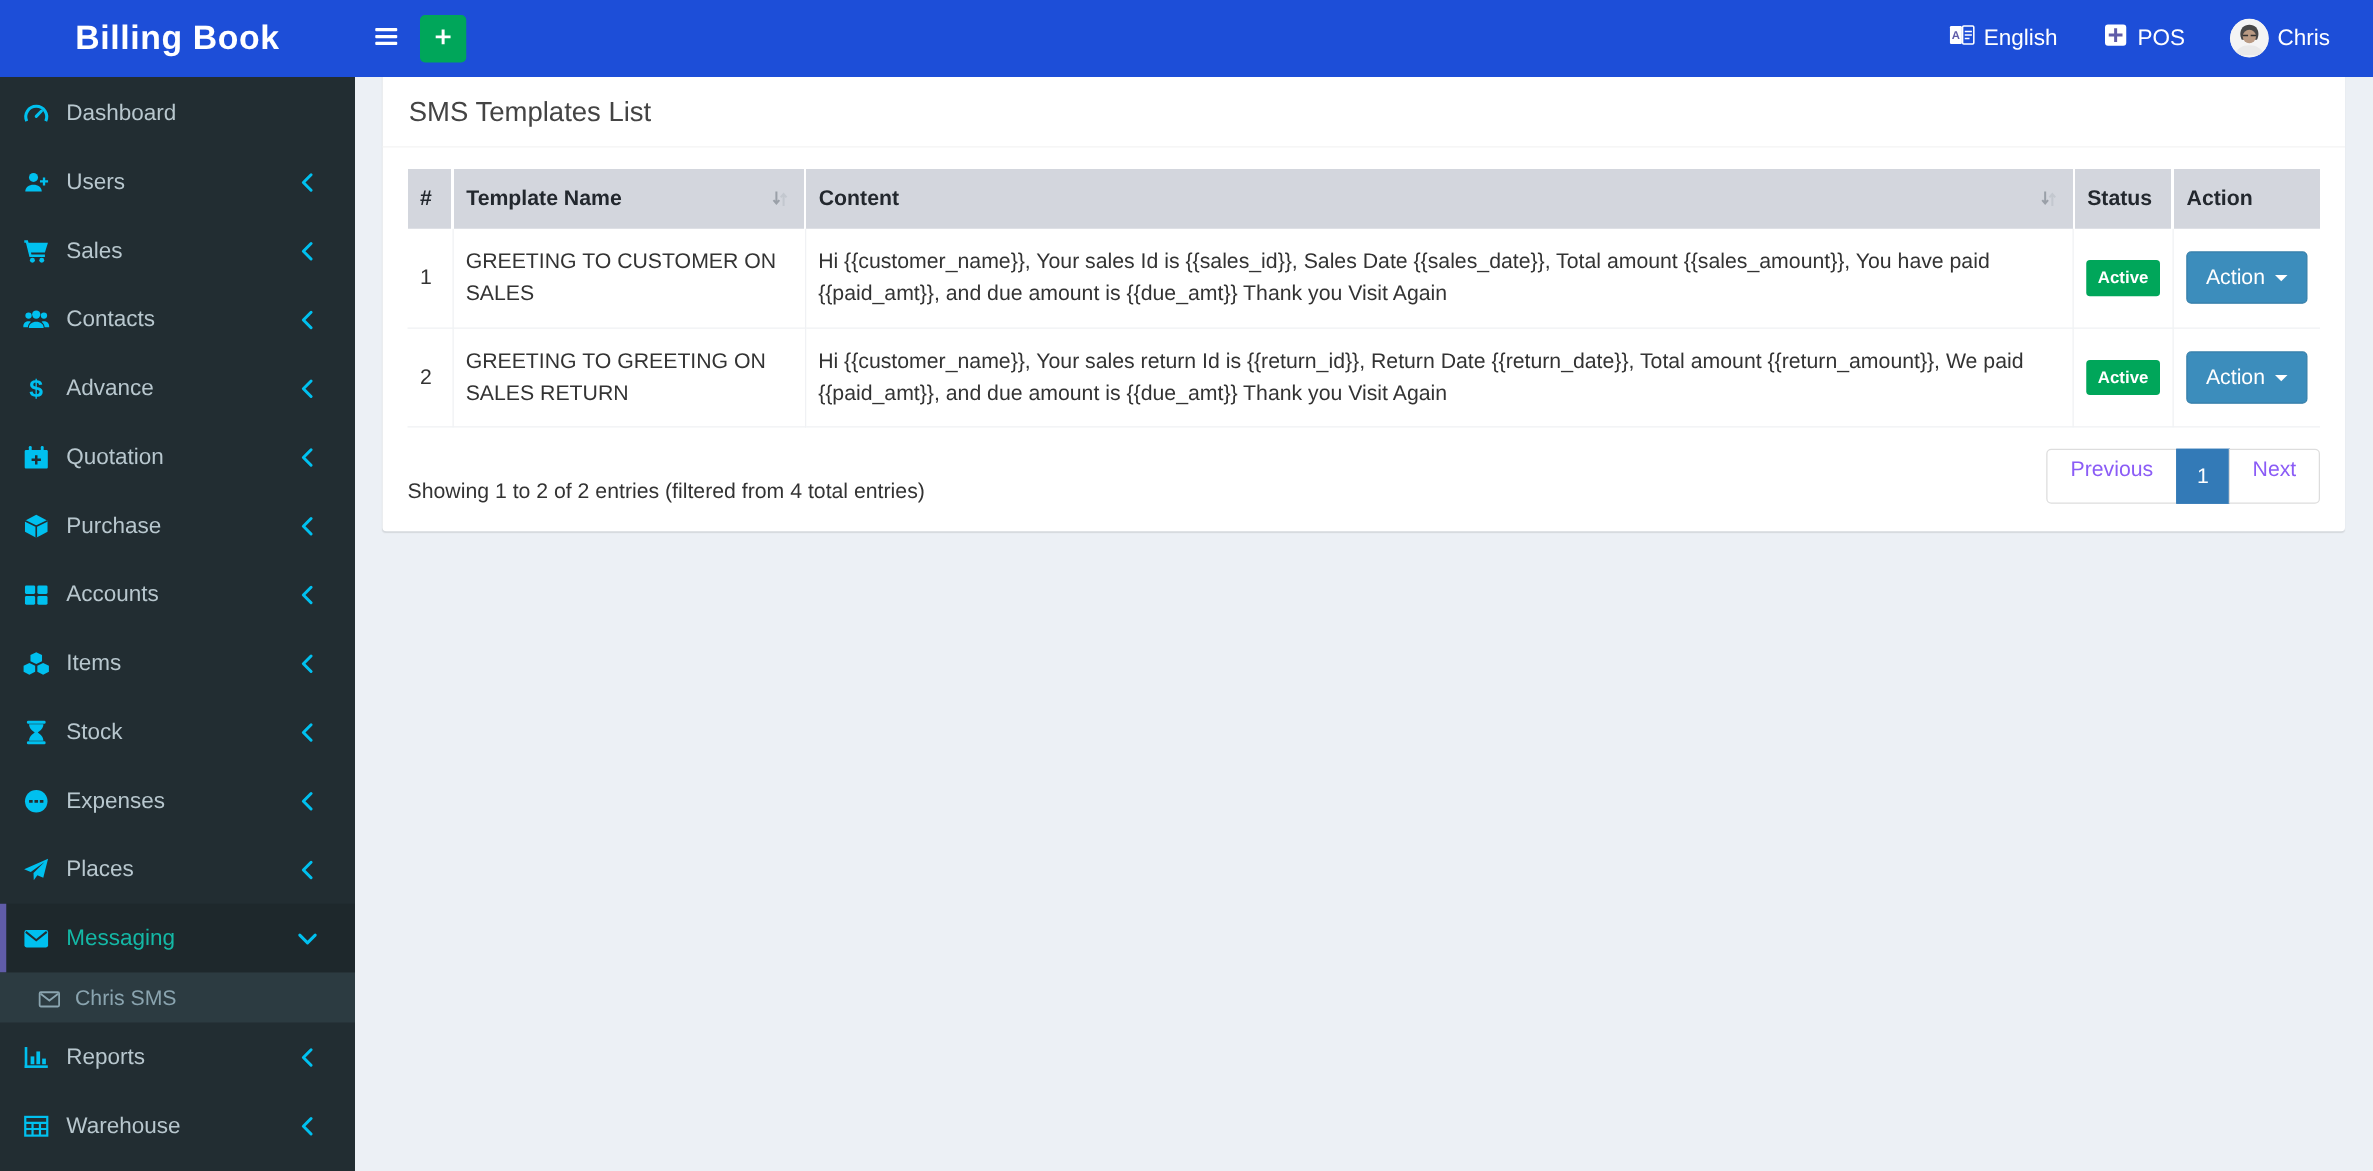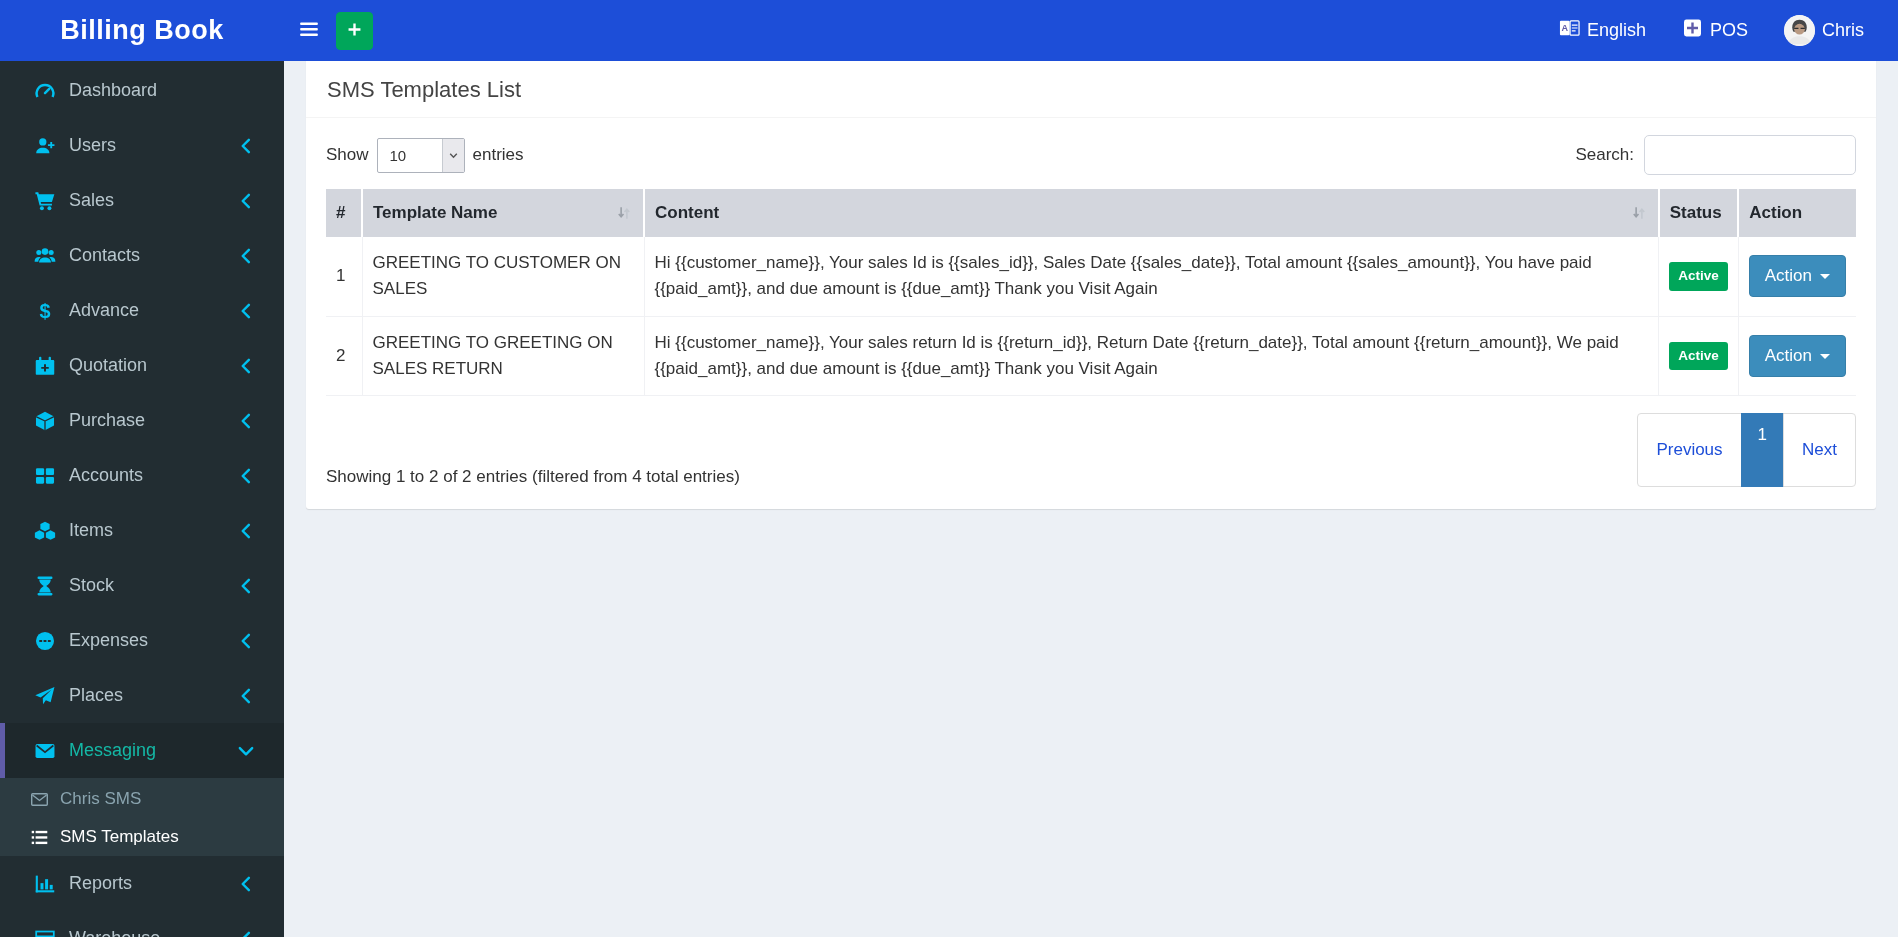--- a/index.html
+++ b/index.html
@@ -19,21 +19,21 @@
   .nav-plus svg { width:17px; height:17px; }
   .nav-right { margin-left:auto; display:flex; align-items:center; gap:8px; padding-right:20px; }
   .nav-link { color:#fff; display:flex; align-items:center; gap:7px; padding:0 14px; height:61px; cursor:pointer; font-size:18px; }
   .nav-link svg.glyph { width:21px; height:20px; }
   .avatar { width:31px; height:31px; border-radius:50%; overflow:hidden; background:#f2f2f2; flex:0 0 auto; }
   .avatar svg { width:100%; height:100%; }
 
   
   .sidebar { position:fixed; top:61px; left:0; bottom:0; width:284px; background:#222d32; overflow:hidden; }
   .sidebar ul { list-style:none; padding-top:2px; }
-  .sb-item { height:55px; display:flex; align-items:center; padding:0 14px 0 16px; cursor:pointer;
+  .sb-item { height:55px; display:flex; align-items:center; padding:0 14px 0 0; cursor:pointer;
              border-left:5px solid transparent; color:#b8c7ce; }
   .sb-item .icon { width:22px; height:22px; margin:0 13px 0 13px; color:#00c0ef; display:flex; align-items:center; justify-content:center; }
   .sb-item .icon svg { width:22px; height:22px; }
   .sb-label { font-size:18px; }
   .sb-caret { margin-left:auto; color:#b8c7ce; display:flex; }
   .sb-caret svg { width:14px; height:14px; }
   .sb-item.active { background:#1e282c; border-left-color:#605ca8; color:#14b8a6; }
   .sb-item.active .sb-caret { color:#fff; }
   .treeview-menu { background:#2c3b41; }
   .tv-item { height:38px; display:flex; align-items:center; padding-left:30px; cursor:pointer; color:#8aa4af; }
@@ -81,21 +81,21 @@
 
   .badge-active { display:inline-block; background:#00a65a; color:#fff; font-size:13.5px; font-weight:bold;
                   padding:4px 9px; border-radius:3px; }
   .action-btn { background:#3c8dbc; border:1px solid #367fa9; color:#fff; border-radius:4px; font-size:17px;
                 font-family:inherit; padding:10px 15px; cursor:pointer; display:inline-flex; align-items:center; gap:8px; }
   .caret { width:0; height:0; border-left:5px solid transparent; border-right:5px solid transparent; border-top:5px solid #fff; display:inline-block; }
 
   .table-footer { display:flex; justify-content:space-between; align-items:flex-end; margin-top:17px; }
   .dt-info { font-size:17px; color:#333; }
   .pagination { display:inline-flex; }
-  .page-btn { border:1px solid #ddd; margin-left:-1px; padding:26px 18px; font-size:17px; color:#1d4ed8;
+  .page-btn { border:1px solid #ddd; margin-left:-1px; padding:6px 18px; font-size:17px; color:#8b5cf6;
               background:#fff; cursor:pointer; user-select:none; }
   .page-btn.prev { border-radius:4px 0 0 4px; margin-left:0; }
   .page-btn.next { border-radius:0 4px 4px 0; }
   .page-btn.num { padding:11px 16px; }
   .page-btn.active { background:#337ab7; border-color:#337ab7; color:#fff; }
 </style>
 </head>
 <body>
 
 <header class="navbar">
@@ -369,33 +369,20 @@
       </li>
       <ul class="treeview-menu">
         <li class="tv-item">
           <span class="icon ">
             <svg viewBox="0 0 20 20" fill="none" stroke="currentColor" stroke-width="1.5">
               <rect x="1.8" y="4" width="16.4" height="12" rx="1"></rect>
               <path d="m2.6 5.2 7.4 5.8 7.4-5.8"></path>
             </svg>
           </span>
           <span class="tv-label">Chris SMS</span>
-        </li>
-        <li class="tv-item active">
-          <span class="icon ">
-            <svg viewBox="0 0 20 20" fill="currentColor">
-              <rect x="1.8" y="3" width="2.5" height="2.5"></rect>
-              <rect x="5.9" y="3" width="12.3" height="2.5"></rect>
-              <rect x="1.8" y="8.7" width="2.5" height="2.5"></rect>
-              <rect x="5.9" y="8.7" width="12.3" height="2.5"></rect>
-              <rect x="1.8" y="14.4" width="2.5" height="2.5"></rect>
-              <rect x="5.9" y="14.4" width="12.3" height="2.5"></rect>
-            </svg>
-          </span>
-          <span class="tv-label">SMS Templates</span>
         </li>
       </ul>
       <li class="sb-item">
         <span class="icon ">
           <svg viewBox="0 0 20 20" fill="currentColor">
             <rect x="1.6" y="2.4" width="1.9" height="15.2"></rect>
             <rect x="1.6" y="15.7" width="16.8" height="1.9"></rect>
             <rect x="5.9" y="9.2" width="2.7" height="5.7"></rect>
             <rect x="10.1" y="5.6" width="2.7" height="9.3"></rect>
             <rect x="14.3" y="10.8" width="2.7" height="4.1"></rect>
@@ -448,38 +435,20 @@
       <span class="bc-sep">&gt;</span>
       <span class="bc-cur">SMS Templates List</span>
     </div>
   </div>
 
   <section class="box">
     <div class="box-header">
       <h3>SMS Templates List</h3>
     </div>
     <div class="box-body">
-      <div class="table-controls">
-        <div class="length">
-          <span>Show</span>
-          <span class="select">
-            <span class="select-val">10</span>
-            <span class="select-arrow">
-              <svg viewBox="0 0 20 20" fill="none" stroke="currentColor" stroke-width="2.6" width="11" height="11">
-                  <path d="m4 7 6 6 6-6"></path>
-                </svg>
-            </span>
-          </span>
-          <span>entries</span>
-        </div>
-        <div class="search">
-          <label>Search:</label>
-          <input type="text" value="" style="">
-        </div>
-      </div>
 
       <table class="dt">
         <colgroup>
             <col style="width:36px">
             <col style="width:282px">
             <col>
             <col style="width:78px">
             <col style="width:102px">
           </colgroup>
         <thead>

